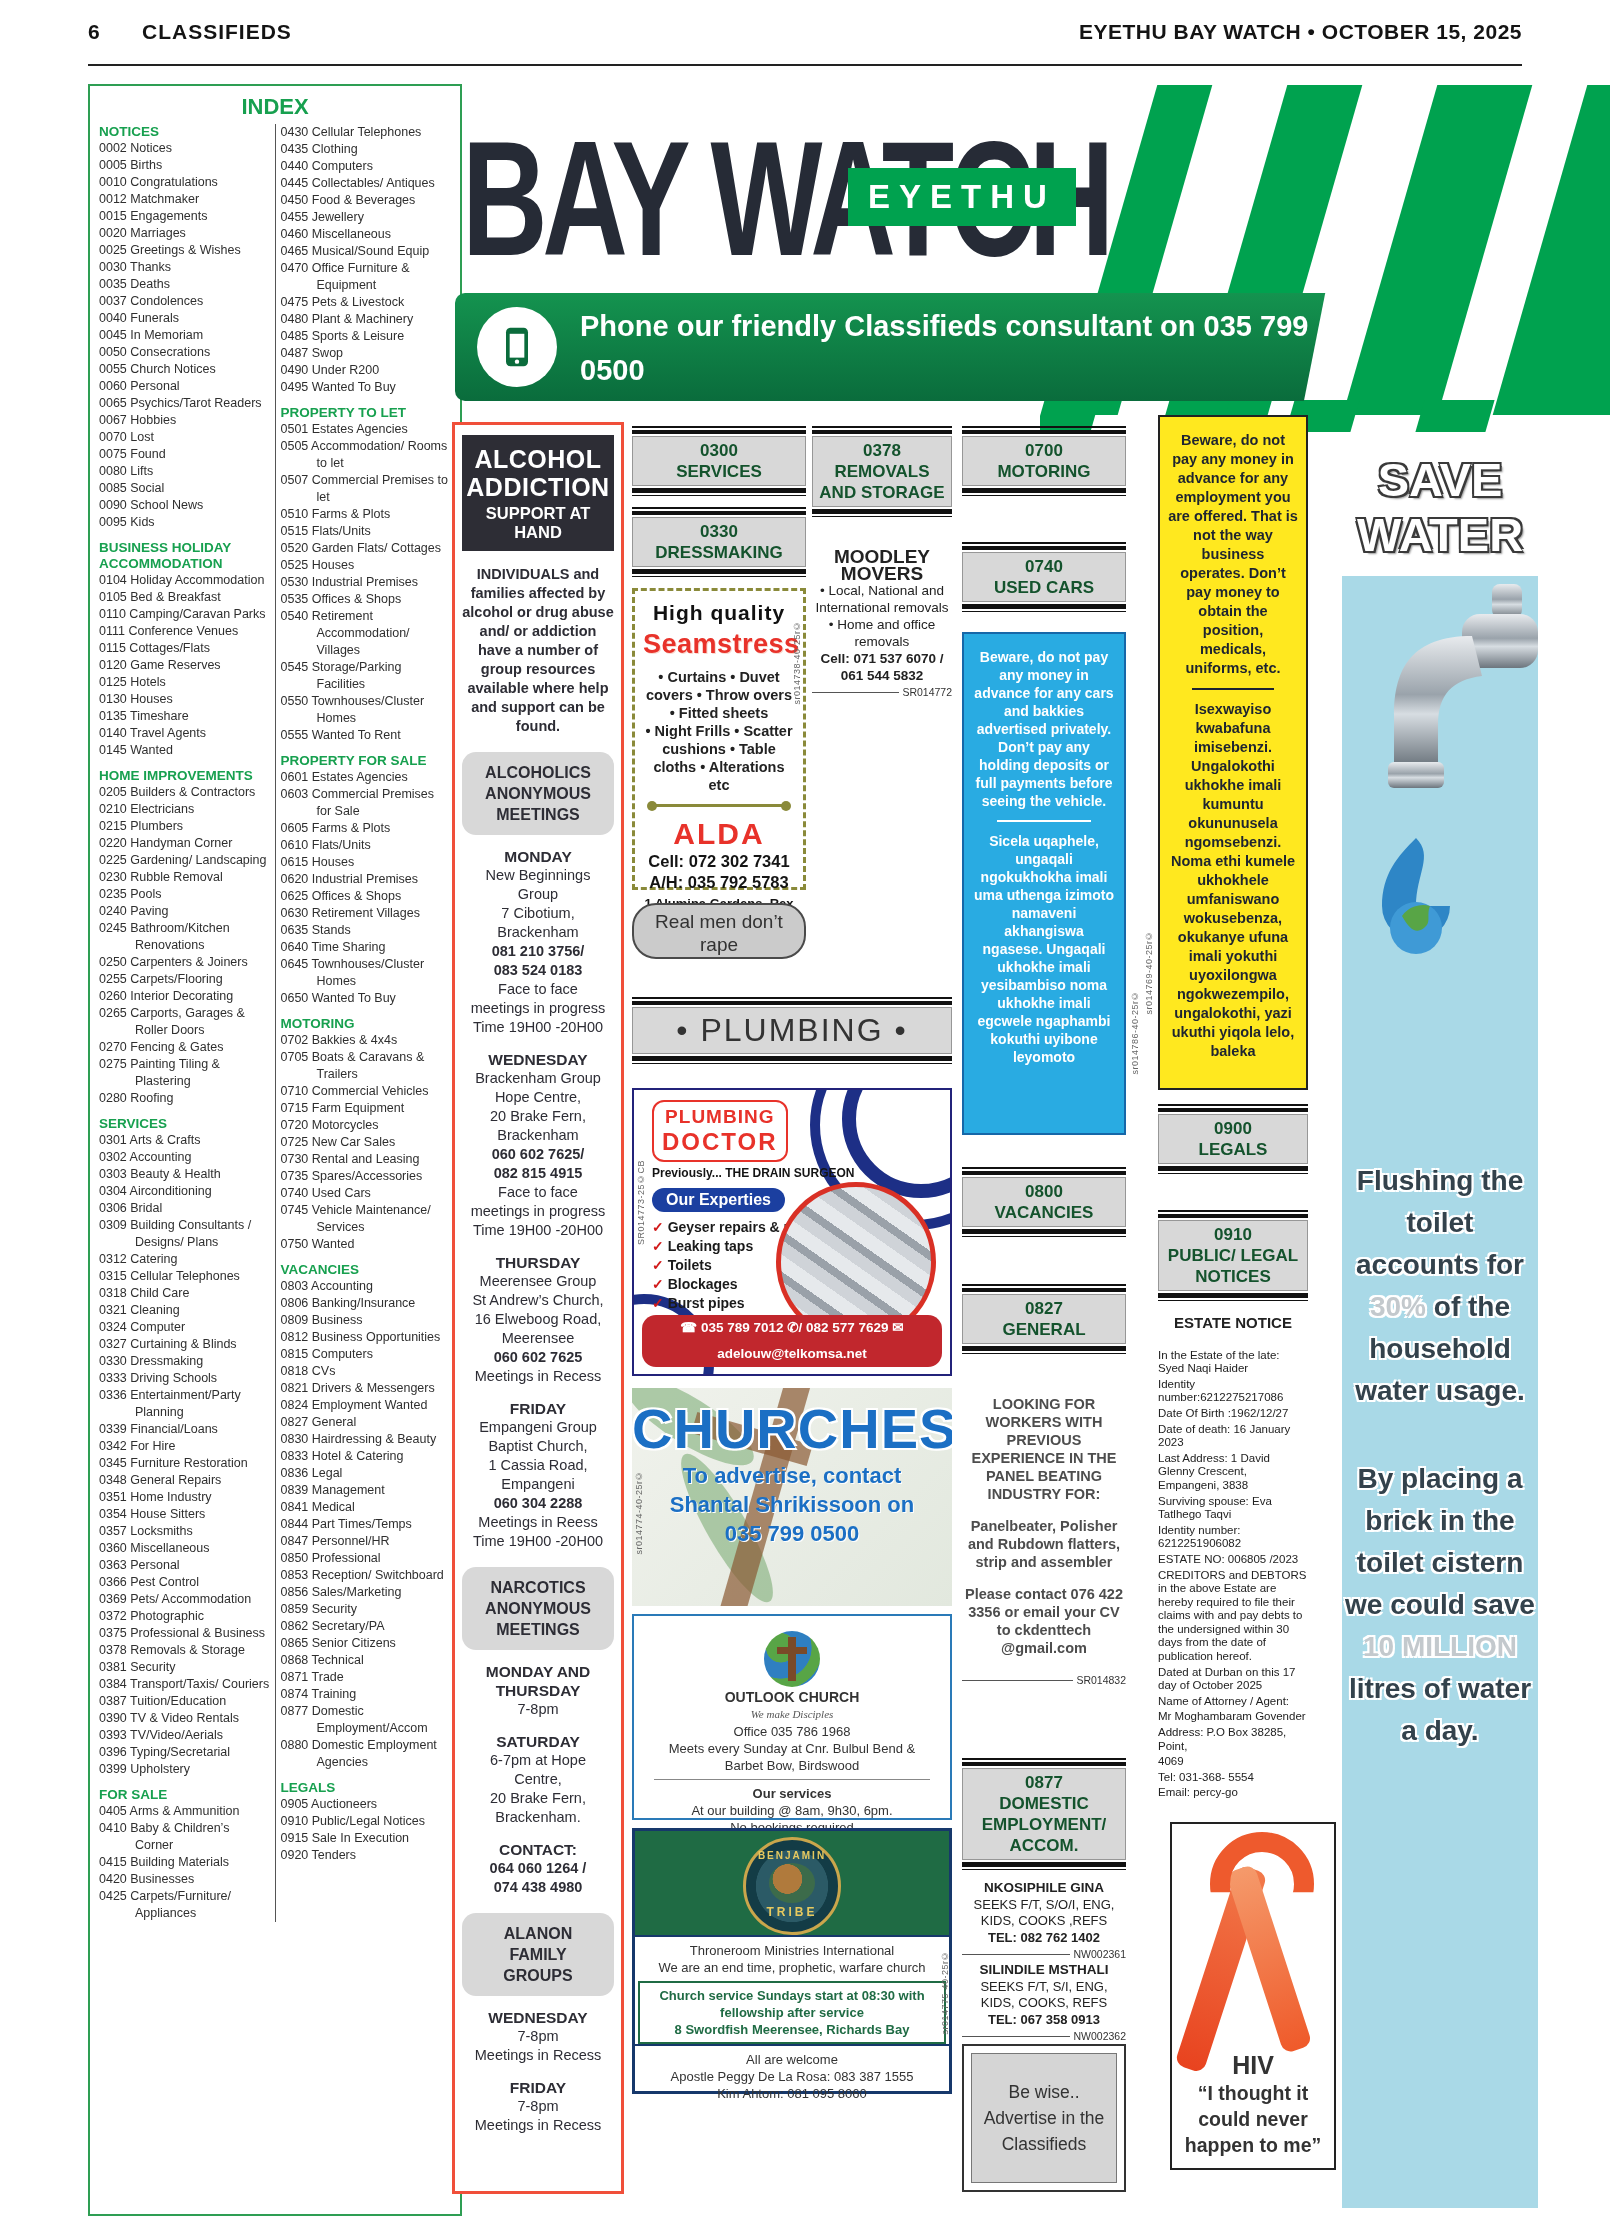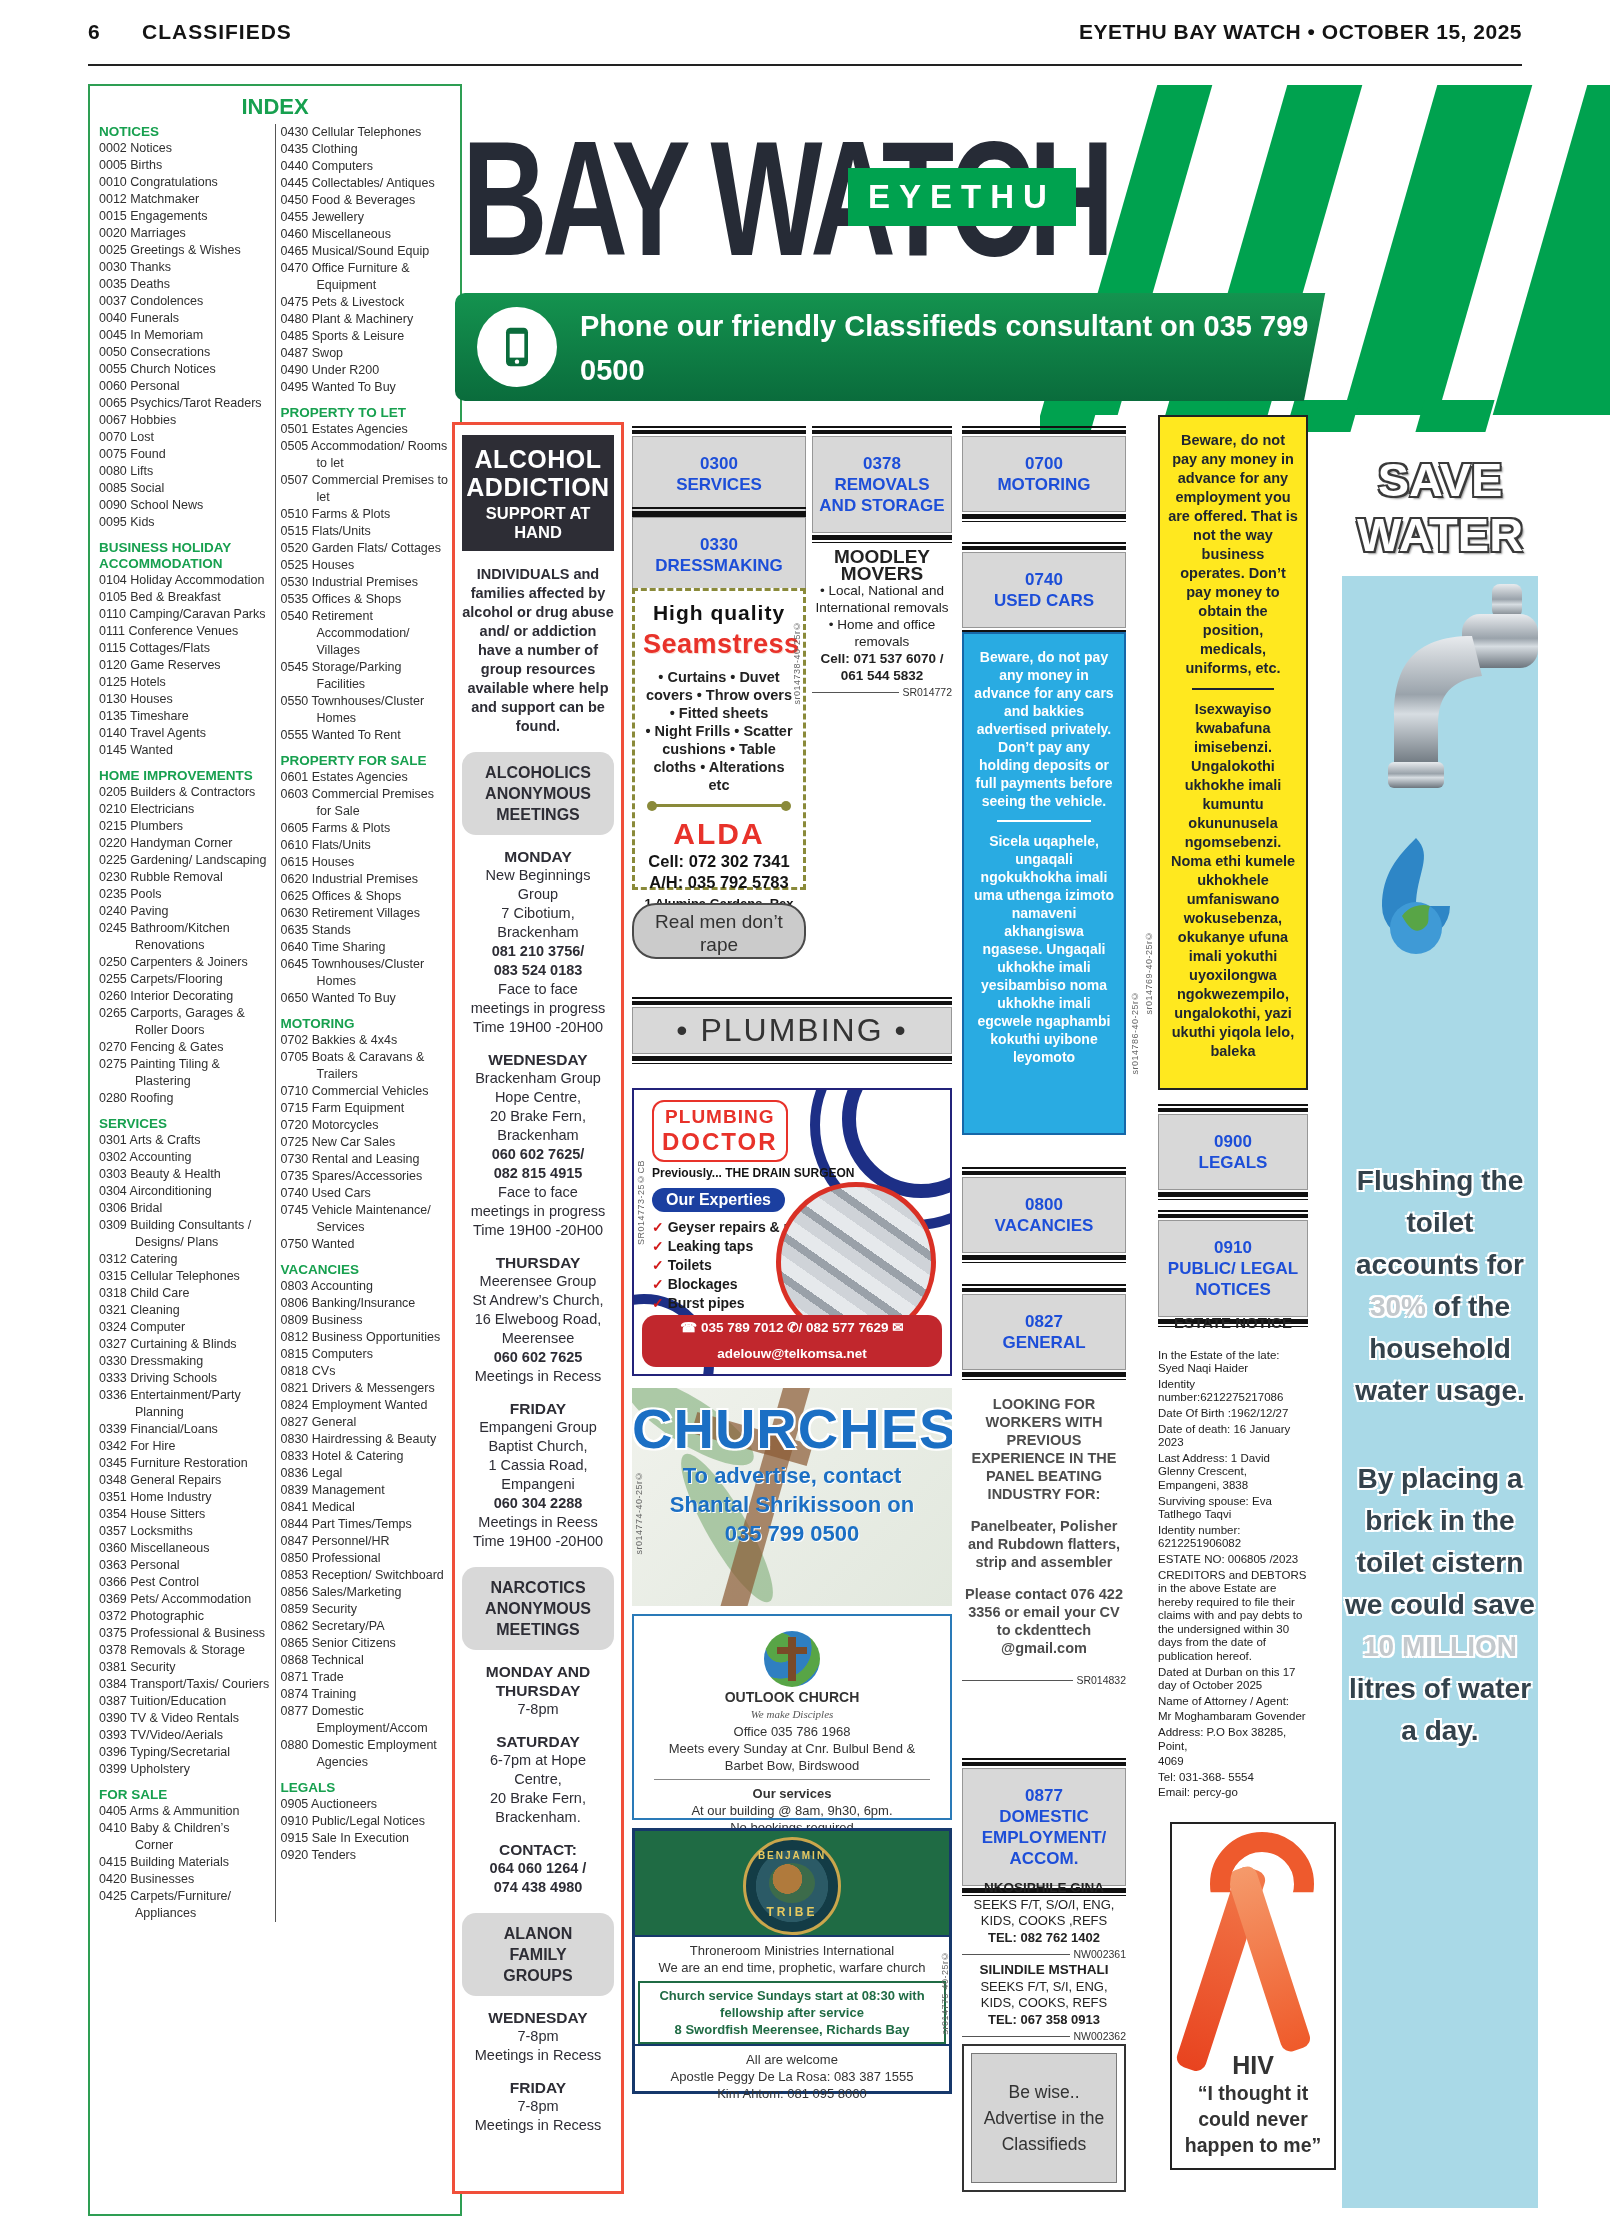--- a/index.html
+++ b/index.html
@@ -27,21 +27,21 @@
   .stripe{position:absolute;top:0;bottom:0;background:#00a24f;transform:skewX(-16deg)}
   .banner{background:linear-gradient(180deg,#14934f,#0a6c3c);
           clip-path:polygon(0 0,98% 0,95.6% 100%,0 100%);border-radius:10px;color:#fff}
   .banner-circle{position:absolute;left:22px;top:14px;width:80px;height:80px;border-radius:50%;background:#fff;
                  display:flex;align-items:center;justify-content:center}
   .banner-text{position:absolute;left:125px;top:11px;font-weight:800;font-size:29px;line-height:44px}
   
   .cat .ln{height:1.5px;background:#111;margin:2px 0}
   .cat .bar{height:4.5px;background:#111;margin:2px 0}
   .cat .box{background:#d8d8d8;border:1px solid #979797;text-align:center;font-weight:bold;
-            font-size:17px;line-height:21px;padding:16px 2px;color:#1d4ed8;margin:2px 0}
+            font-size:17px;line-height:21px;padding:3px 2px;color:#14532d;margin:2px 0}
   
   .alc{border:3px solid #f04f3a;box-sizing:border-box;background:#fff;padding:10px 7px;text-align:center}
   .alc-title{background:#2d2d35;color:#fff;padding:10px 2px 9px;margin-bottom:14px}
   .alc-title .t1{font-weight:900;font-size:25px;line-height:28px;letter-spacing:.5px}
   .alc-title .t3{font-weight:800;font-size:16.5px;margin-top:3px}
   .alc-p{font-weight:bold;color:#2d2d35;font-size:14.5px;line-height:19px}
   .gray-pill{background:#d8d8d8;border-radius:14px;font-weight:800;font-size:16px;line-height:21px;
              padding:10px 13px;margin:16px 0 12px;color:#2d2d35}
   .meet{margin-bottom:13px;font-size:14.5px;line-height:19px;color:#2d2d35}
   .meet .day{font-weight:800;font-size:15.5px}

